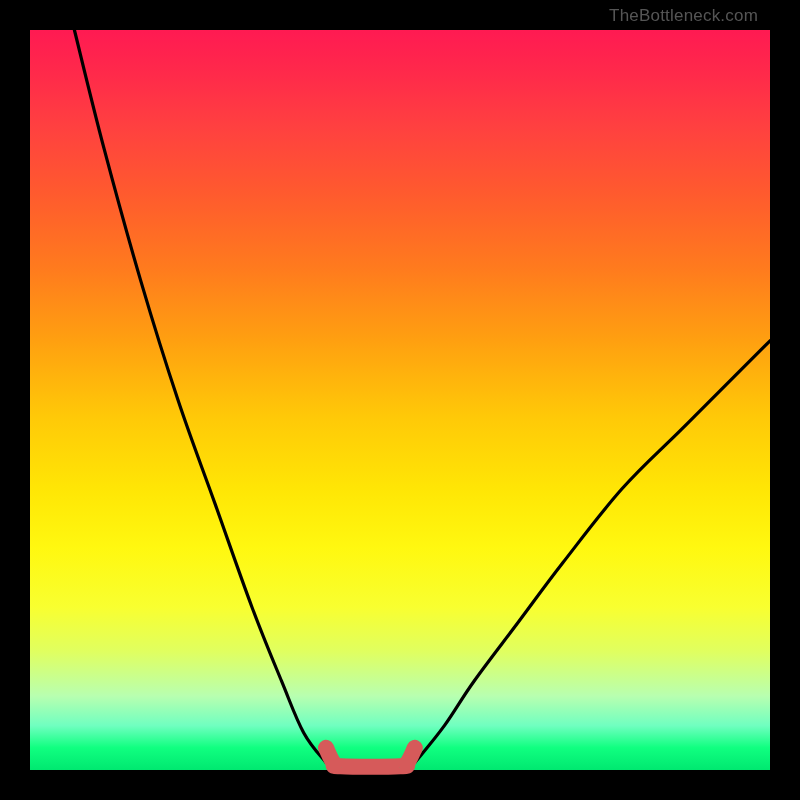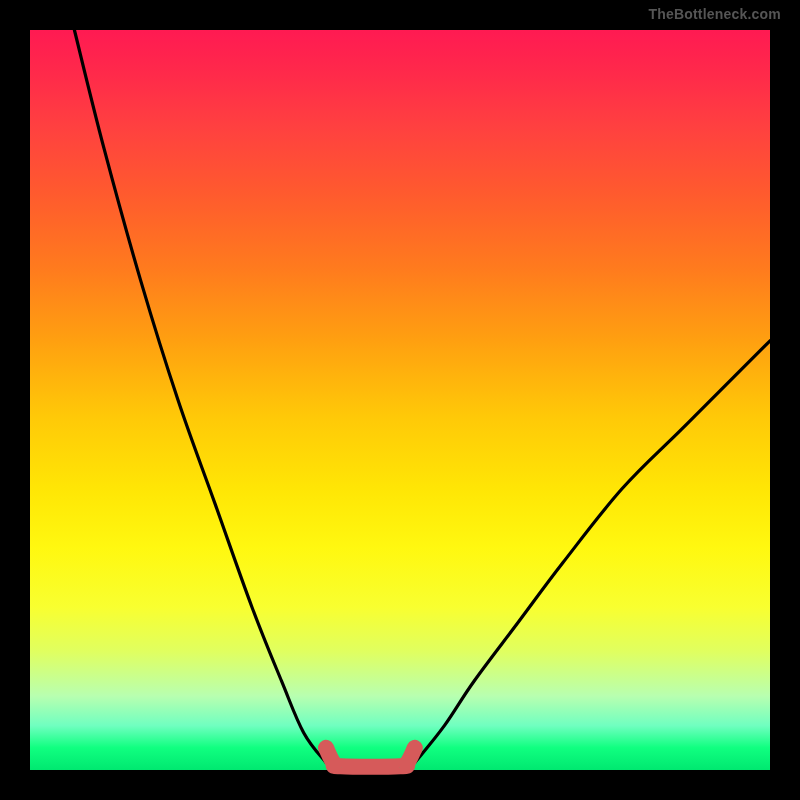--- a/index.html
+++ b/index.html
@@ -30,24 +30,24 @@
       #e0ff60 84%,
       #b8ffb0 90%,
       #70ffc0 94%,
       #10ff80 97%,
       #00e870 100%
     );
   }
   .attribution {
     position: absolute;
     top: 6px;
-    right: 19px;
+    right: 42px;
     font-family: Arial, Helvetica, sans-serif;
-    font-size: 14px;
-    font-weight: bold;
+    font-size: 17px;
+    font-weight: normal;
     color: #555;
     letter-spacing: 0.2px;
   }
   svg.curves {
     position: absolute;
     left: 0;
     top: 0;
     width: 740px;
     height: 740px;
     overflow: visible;

